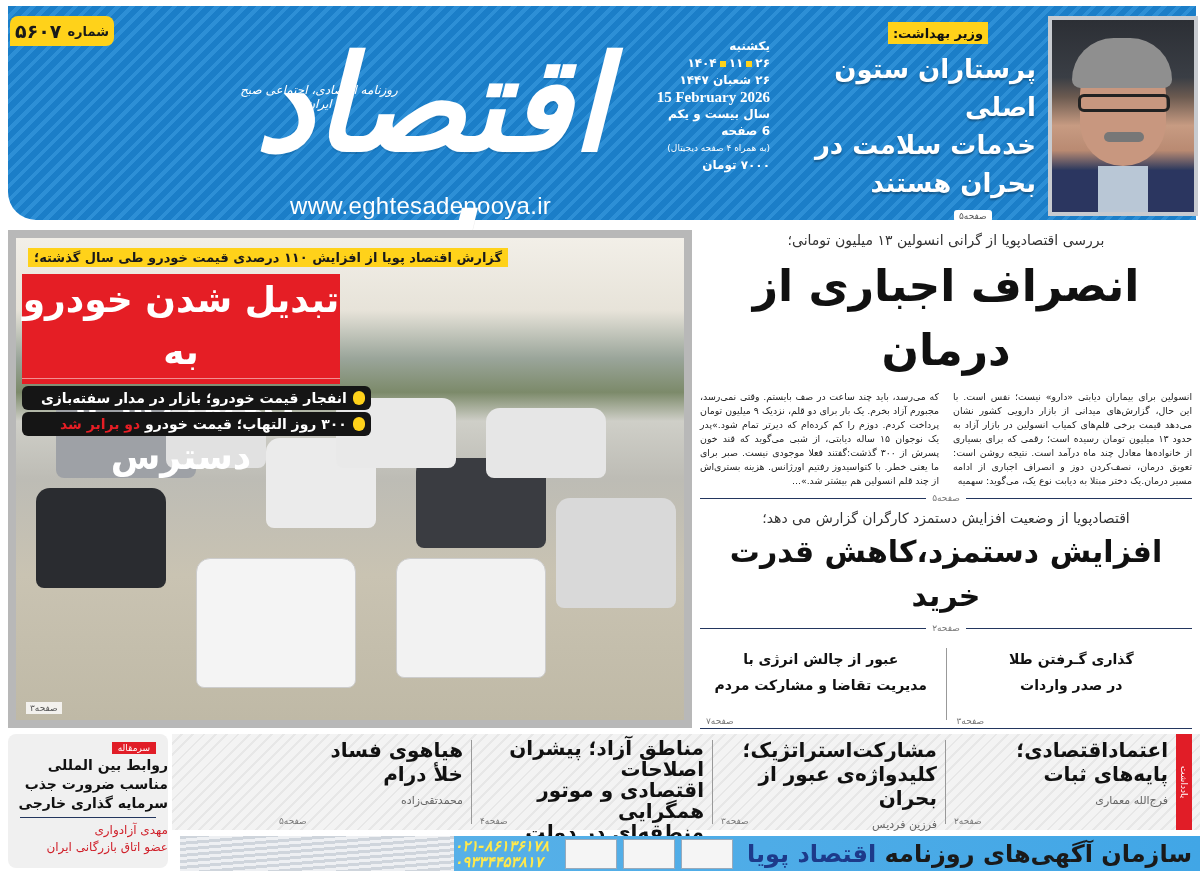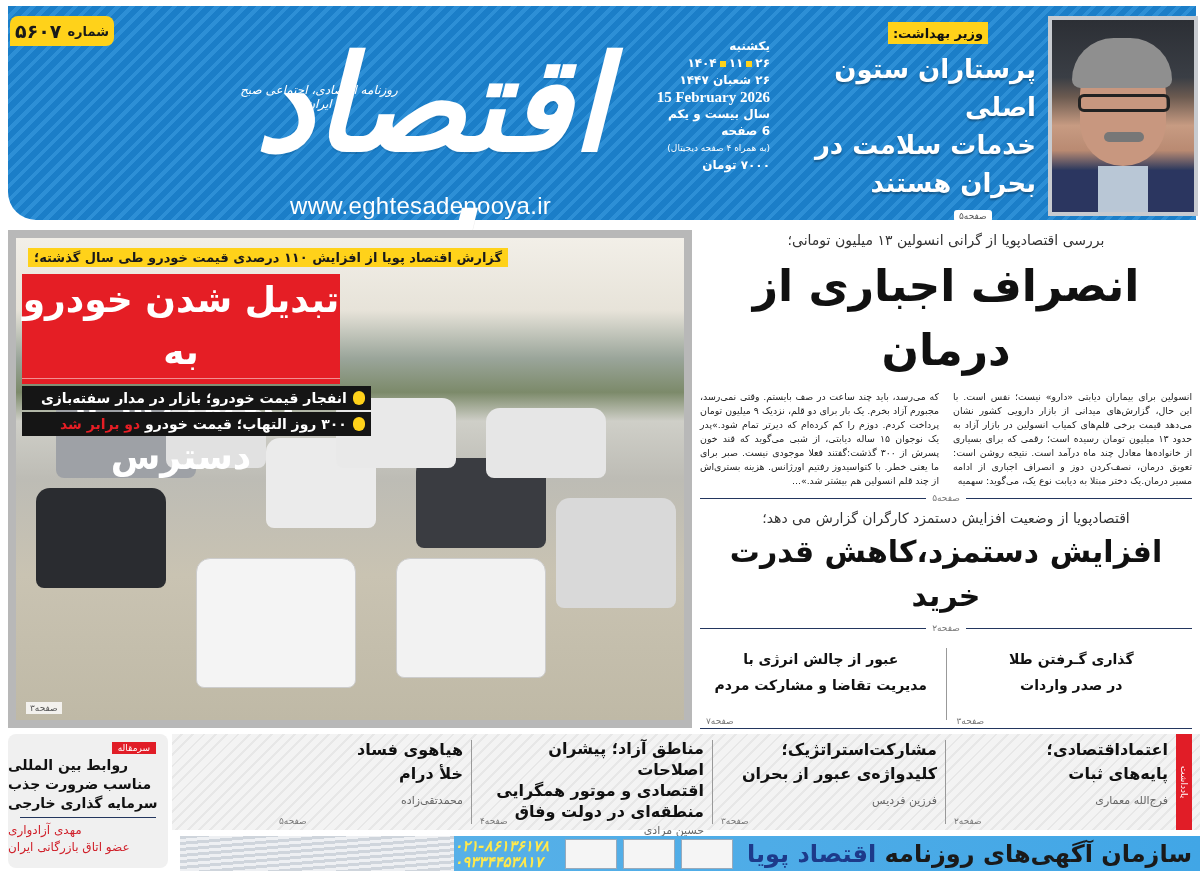--- a/index.html
+++ b/index.html
@@ -84,21 +84,21 @@
     font-size: 13px; font-weight: bold; padding: 2px 6px; direction: rtl;
   }
   .red-headline {
     position: absolute; left: 6px; top: 36px; width: 318px; height: 110px; background: #e51e25;
     color: #fff; direction: rtl; text-align: center; font-weight: bold; font-size: 36px; line-height: 52px;
   }
   .red-headline .line1 { border-bottom: 1px solid rgba(255,255,255,0.5); }
   .bullets { position: absolute; left: 6px; top: 148px; direction: rtl; }
   .bullet {
     background: #151515; color: #fff; font-weight: bold; font-size: 14px; height: 24px;
-    display: flex; align-items: center; gap: 6px; padding: 0 6px; margin-bottom: 2px; white-space: nowrap;
+    display: flex; align-items: center; gap: 6px; padding: 0 6px; margin-bottom: 2px; white-space: nowrap; border-radius: 6px;
   }
   .bullet .dot { width: 12px; height: 14px; background: #ffd21a; border-radius: 6px; display: inline-block; flex: none; }
   .bullet .hl { color: #e51e25; margin-left: 32px; }
   .feature-page {
     position: absolute; left: 10px; bottom: 6px; background: rgba(255,255,255,0.8); color: #555;
     font-size: 9px; padding: 1px 4px; direction: rtl;
   }
 
   
   .rcol { position: absolute; left: 700px; top: 226px; width: 492px; direction: rtl; }
@@ -119,28 +119,28 @@
   .bottom-rule { border-top: 1.5px solid #23365e; }
 
   
   .bottom-strip {
     position: absolute; left: 172px; top: 734px; width: 1028px; height: 96px;
     background: repeating-linear-gradient(135deg, #f3f3f3 0 6px, #e7e7e7 6px 8px);
     direction: rtl; display: flex;
   }
   .note-tag { width: 16px; height: 96px; background: #e11d27; color: #fff; font-size: 9px; writing-mode: vertical-rl; text-align: center; display: flex; align-items: center; justify-content: center; margin-right: 8px; }
   .note { position: relative; padding: 4px 8px; }
-  .note h4 { font-size: 16px; line-height: 24px; font-weight: bold; color: #111; }
+  .note h4 { font-size: 20px; line-height: 24px; font-weight: bold; color: #111; }
   .note .author { font-size: 11px; color: #666; margin-top: 8px; }
   .note .pg { position: absolute; left: 8px; bottom: 4px; font-size: 9px; color: #777; }
   .note-sep { width: 1px; background: #999; margin: 6px 0; }
 
   .editorial {
     position: absolute; left: 8px; top: 734px; width: 160px; height: 134px;
-    background: #f0f0f0; border-radius: 8px; direction: rtl; text-align: left;
+    background: #f0f0f0; border-radius: 8px; direction: rtl; text-align: right;
   }
   .editorial .tag { position: absolute; right: 12px; top: 8px; background: #e11d27; color: #fff; font-size: 9px; padding: 1px 6px; }
   .editorial h4 { margin-top: 22px; font-size: 14px; line-height: 19px; font-weight: bold; color: #111; }
   .editorial .rule { margin: 4px 12px; border-top: 1.5px solid #23365e; }
   .editorial .author { color: #d0202a; font-size: 12px; line-height: 17px; }
 
   .ad-banner {
     position: absolute; left: 180px; top: 836px; width: 1020px; height: 35px;
     background: linear-gradient(90deg, #e4e8ee 0%, #dfe6ee 14%, #5bb2e8 14.5%, #41a6e6 100%);
     display: flex; align-items: center; direction: rtl;

